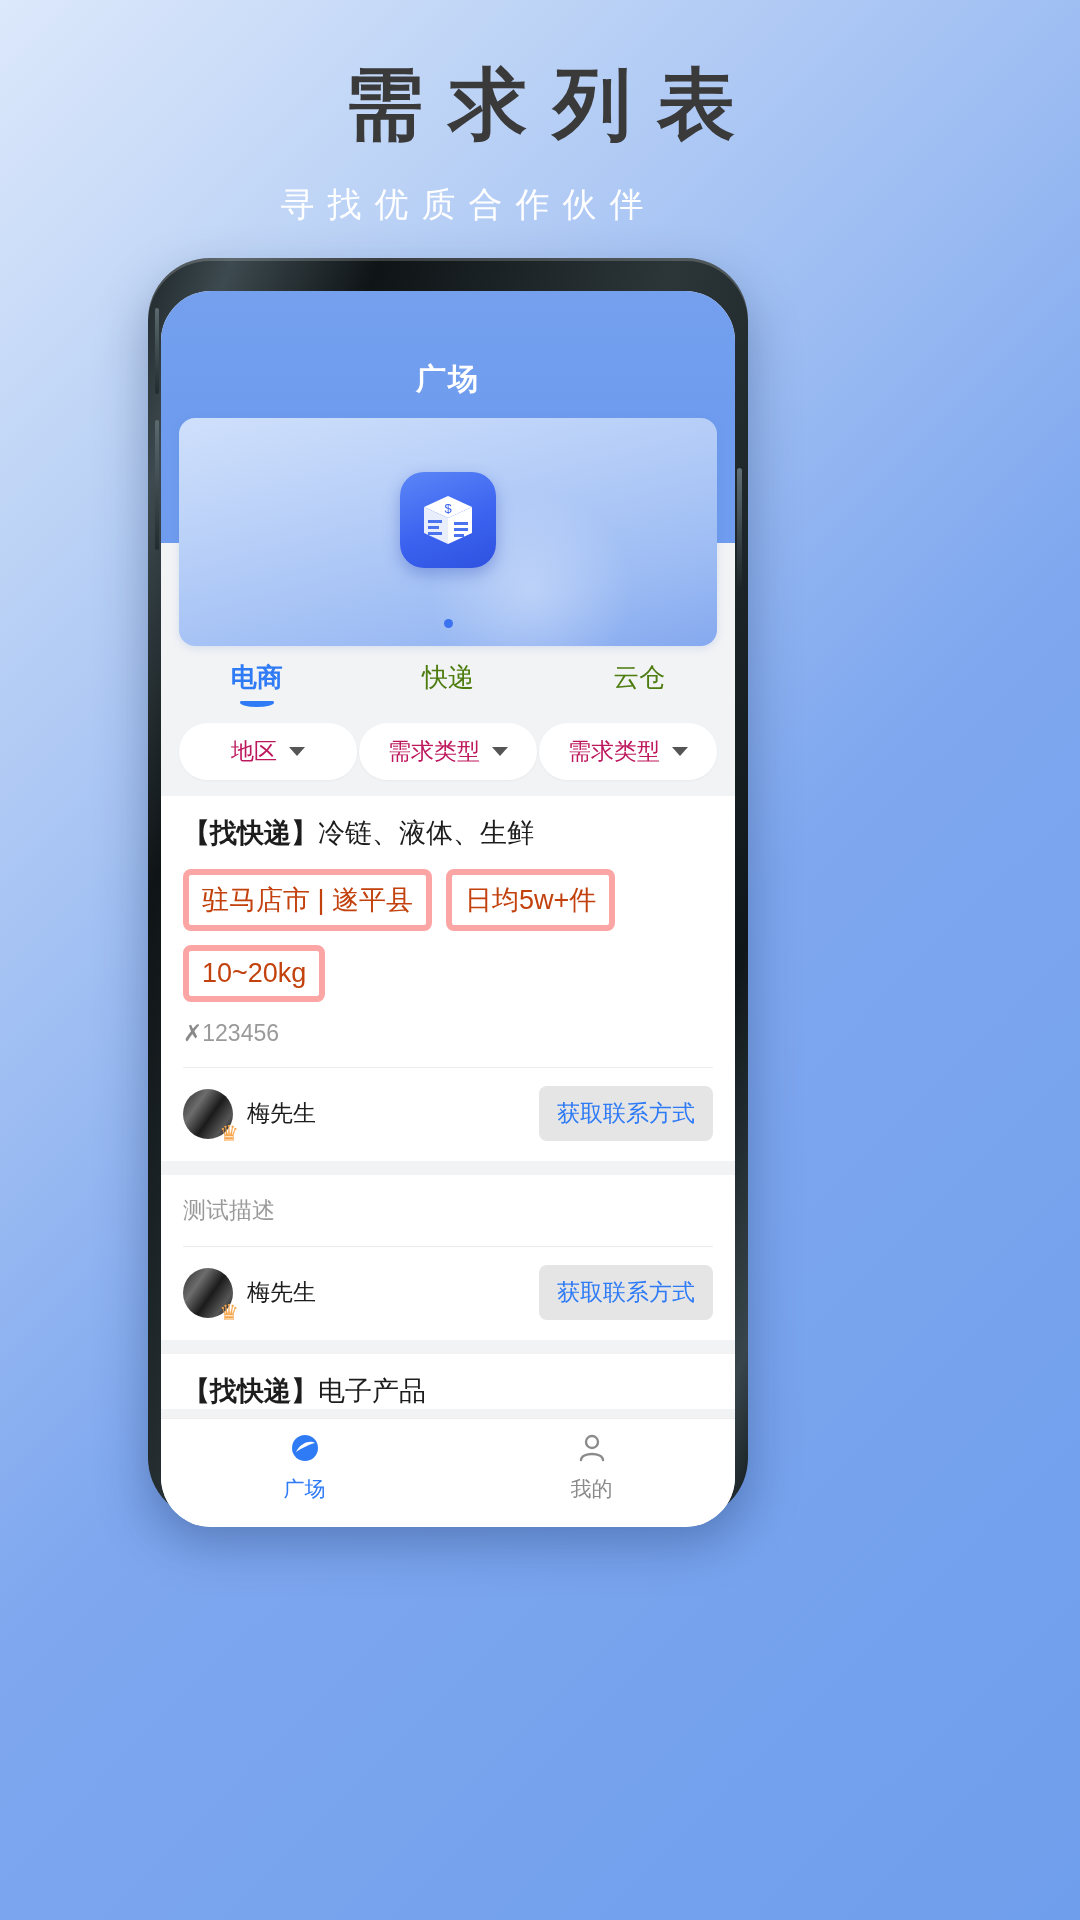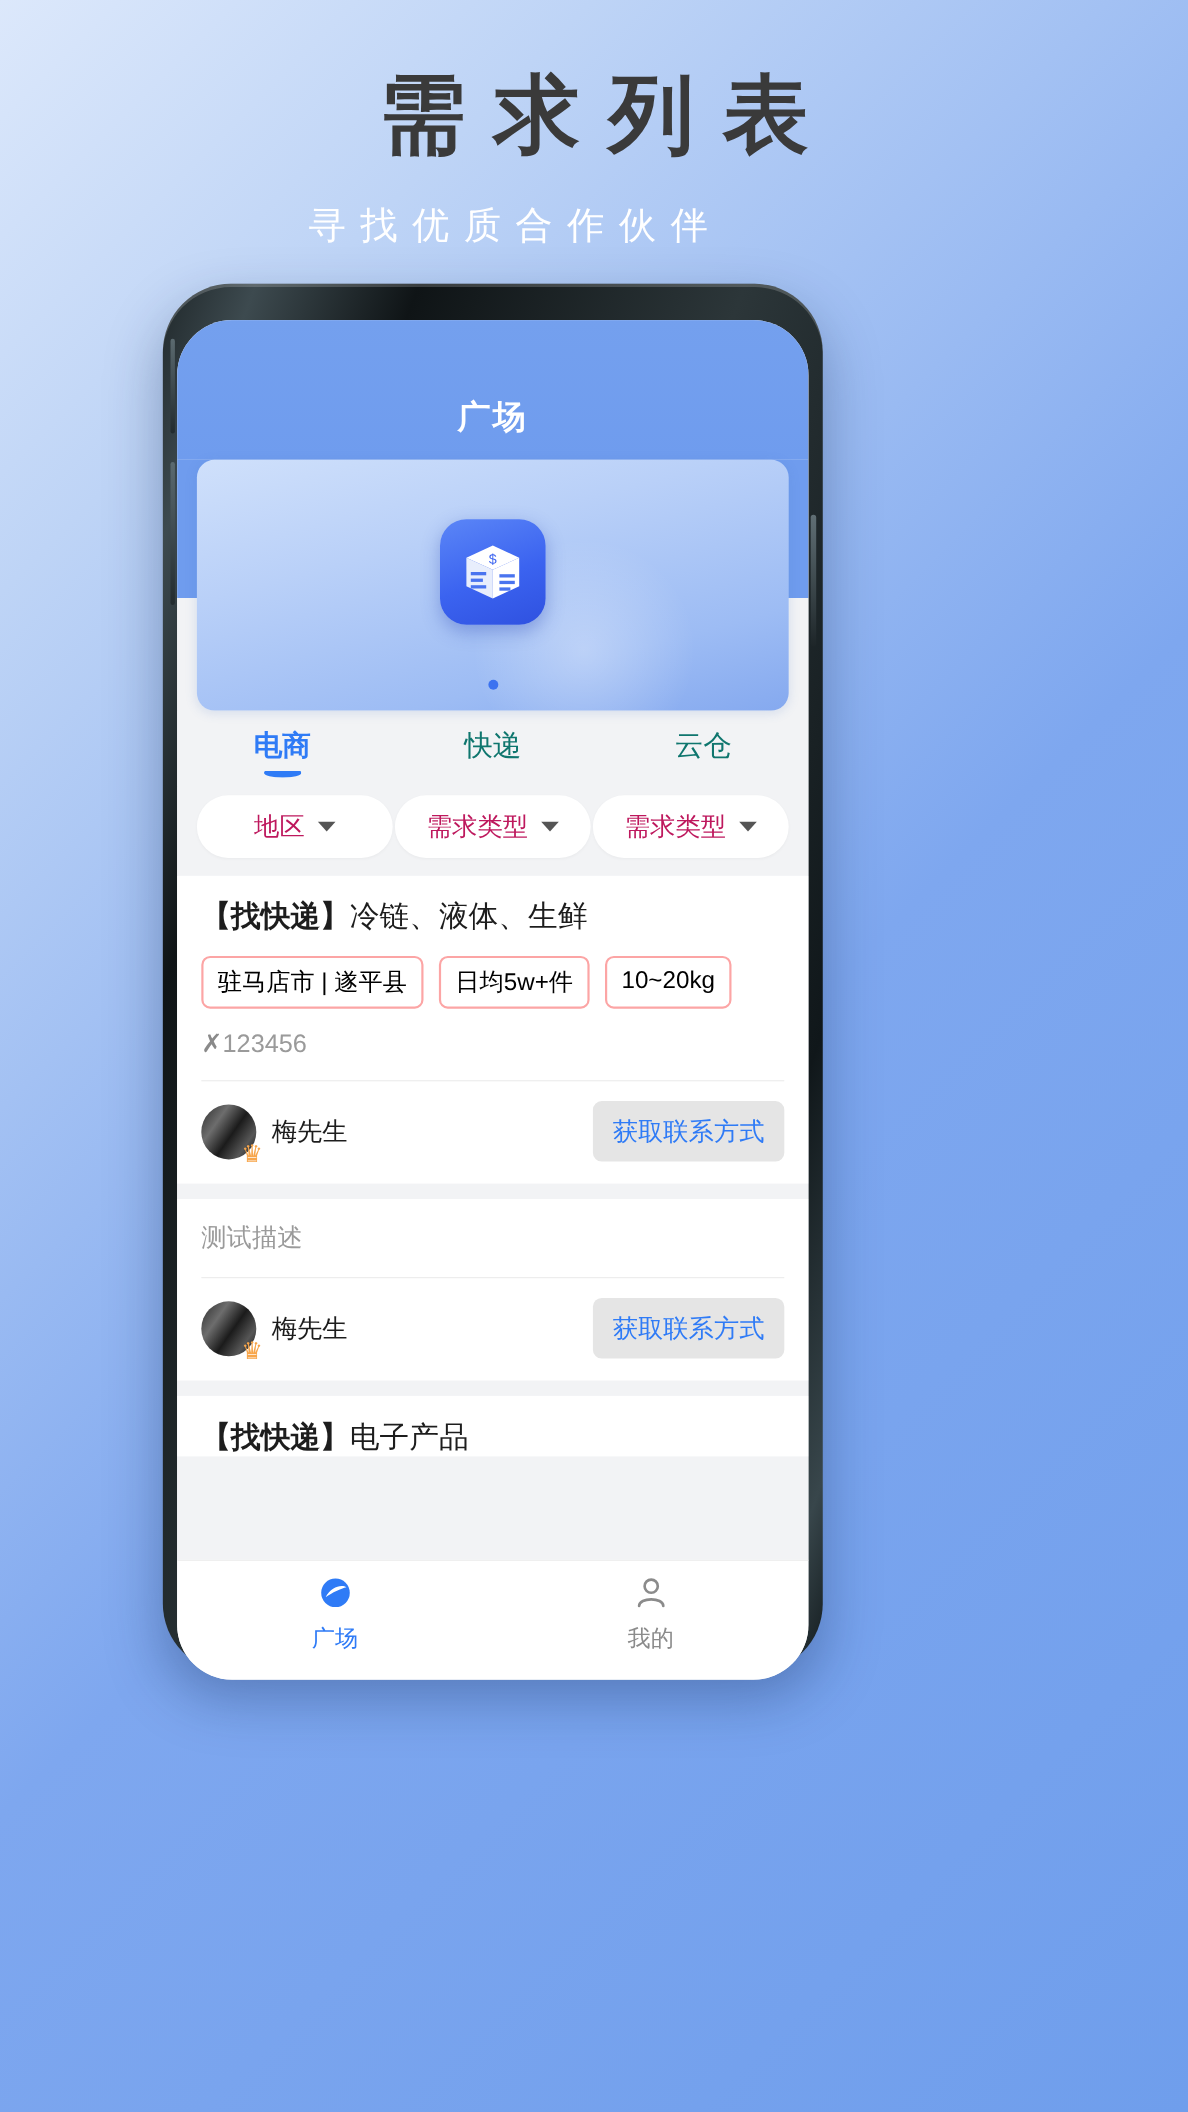--- a/index.html
+++ b/index.html
@@ -92,21 +92,21 @@
   }
   .dots{ position:absolute; bottom:14px; left:0; width:100%; text-align:center; }
   .dot{ display:inline-block; width:9px; height:9px; border-radius:50%; background:#3b72f0; }
 
   
   .tabs{
     background:#f2f3f5; display:flex; flex:0 0 auto;
     padding: 14px 0 4px 0;
   }
   .tab{
-    flex:1; text-align:center; font-size:26px; color:#0f766e; position:relative;
+    flex:1; text-align:center; font-size:26px; color:#4d7c0f; position:relative;
     padding-bottom: 16px;
   }
   .tab.active{ color:#2f7bf6; font-weight:700; }
   .tab.active .ind{
     position:absolute; left:50%; transform:translateX(-50%); bottom:4px;
     width:34px; height:9px;
     border-bottom: 6px solid #2f7bf6; border-radius:50%;
   }
 
   
@@ -130,22 +130,22 @@
   .list{ flex:1 1 auto; background:#f2f3f5; overflow:hidden; }
   .card{
     background:#fff; margin-bottom: 14px; padding: 20px 22px 0 22px;
   }
   .card-title{
     font-size:27px; color:#1d1d1d; margin-bottom:18px; line-height:1.3;
   }
   .card-title b{ font-weight:700; }
   .tag-row{ display:flex; gap:14px; flex-wrap:wrap; margin-bottom:18px; }
   .tag{
-    border:2px solid #fca5a5; color:#000000; border-radius:8px;
-    font-size:22px; padding: 7px 13px; white-space:nowrap;
+    border:6px solid #fca5a5; color:#c2410c; border-radius:8px;
+    font-size:27px; padding: 7px 13px; white-space:nowrap;
   }
   .card-desc{ font-size:23px; color:#9a9a9a; padding-bottom: 20px; }
   .card-desc .x{ color:#8a8a8a; font-weight:700; }
   .divider{ height:1px; background:#ececec; }
   .card-foot{
     display:flex; align-items:center; justify-content:space-between;
     padding: 18px 0 20px 0;
   }
   .user{ display:flex; align-items:center; gap:14px; }
   .avatar{

